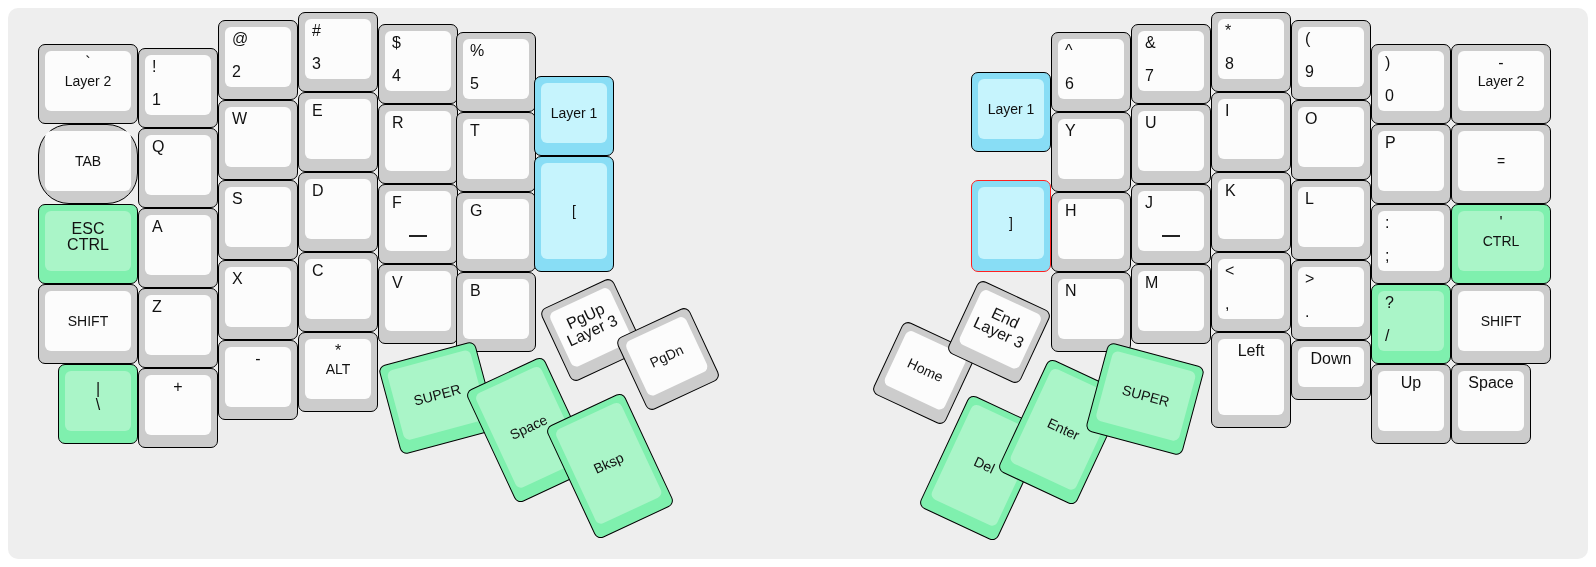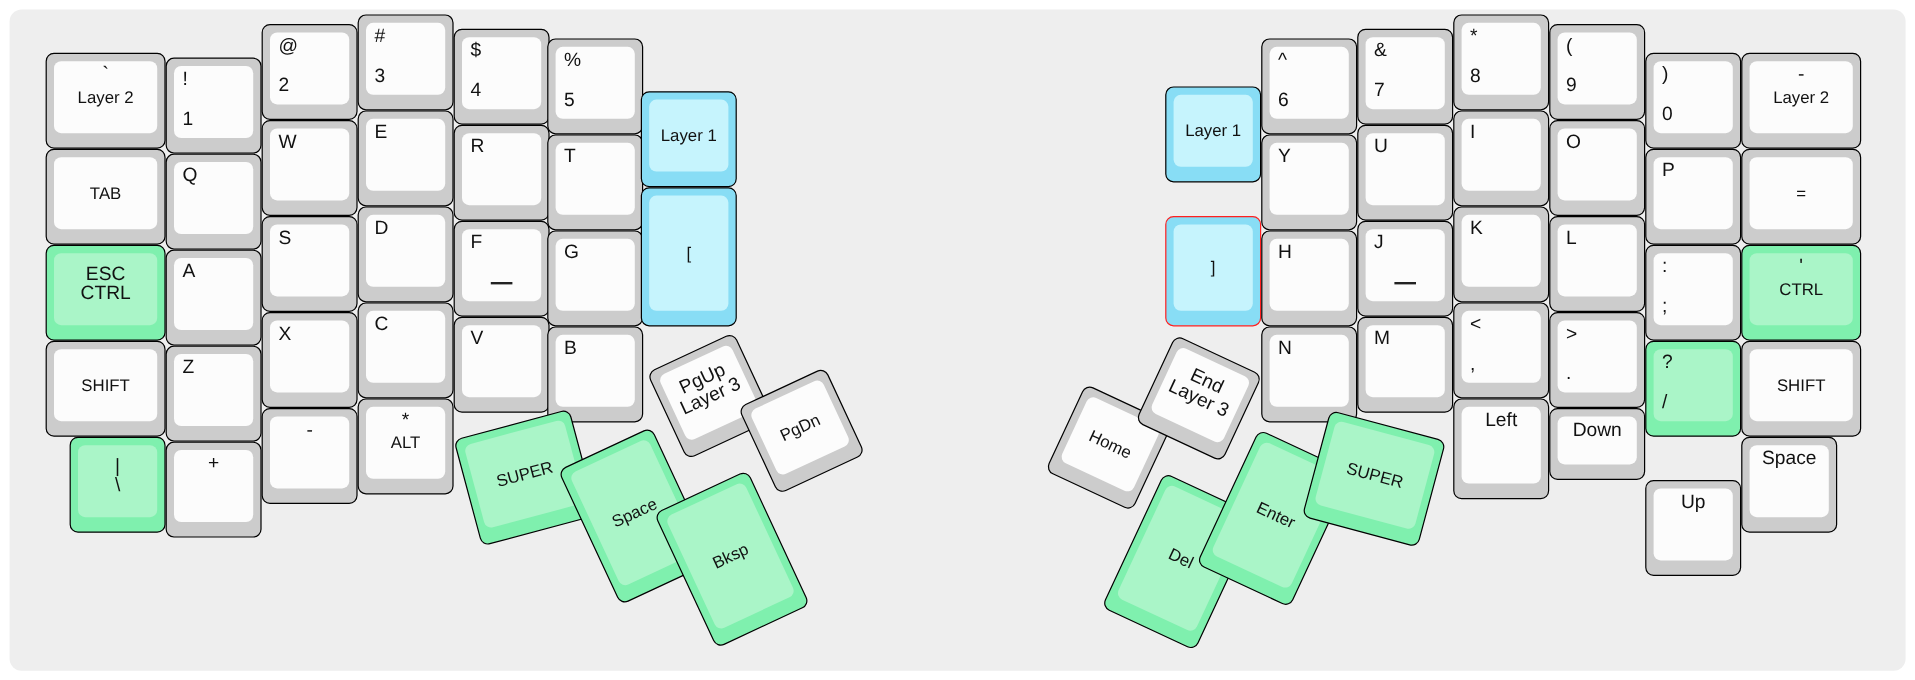--- a/index.html
+++ b/index.html
@@ -73,21 +73,21 @@
 </head>
 <body>
 
 <div id="kb-canvas">
     <div class="key" style="left: 30px; top: 36px; width: 100px; height: 80px;">
       <div class="cap">
         <span class="lbl tc">`</span>
         <span class="lbl cc">Layer 2</span>
       </div>
     </div>
-    <div class="key" style="left: 30px; top: 116px; width: 100px; height: 80px;">
+    <div class="key" style="left: 30px; top: 116px; width: 100px; height: 80px; border-radius: 31px;">
       <div class="cap">
         <span class="lbl cc">TAB</span>
       </div>
     </div>
     <div class="key k-green" style="left: 30px; top: 196px; width: 100px; height: 80px;">
       <div class="cap">
         <span class="lbl cu">ESC</span>
         <span class="lbl cl">CTRL</span>
       </div>
     </div>
@@ -328,21 +328,21 @@
       <div class="cap">
         <span class="lbl tl">K</span>
       </div>
     </div>
     <div class="key" style="left: 1203px; top: 244px; width: 80px; height: 80px;">
       <div class="cap">
         <span class="lbl tl">&lt;</span>
         <span class="lbl bl">,</span>
       </div>
     </div>
-    <div class="key" style="left: 1203px; top: 324px; width: 80px; height: 84px;">
+    <div class="key" style="left: 1203px; top: 324px; width: 80px; height: 96px;">
       <div class="cap">
         <span class="lbl tc">Left</span>
       </div>
     </div>
     <div class="key" style="left: 1283px; top: 12px; width: 80px; height: 80px;">
       <div class="cap">
         <span class="lbl tl">(</span>
         <span class="lbl bl">9</span>
       </div>
     </div>
@@ -383,21 +383,21 @@
         <span class="lbl tl">:</span>
         <span class="lbl bl">;</span>
       </div>
     </div>
     <div class="key k-green" style="left: 1363px; top: 276px; width: 80px; height: 80px;">
       <div class="cap">
         <span class="lbl tl">?</span>
         <span class="lbl bl">/</span>
       </div>
     </div>
-    <div class="key" style="left: 1363px; top: 356px; width: 80px; height: 80px; margin-top: 36px;">
+    <div class="key" style="left: 1363px; top: 356px; width: 80px; height: 80px;">
       <div class="cap">
         <span class="lbl tc">Up</span>
       </div>
     </div>
     <div class="key" style="left: 1443px; top: 36px; width: 100px; height: 80px;">
       <div class="cap">
         <span class="lbl tc">-</span>
         <span class="lbl cc">Layer 2</span>
       </div>
     </div>

